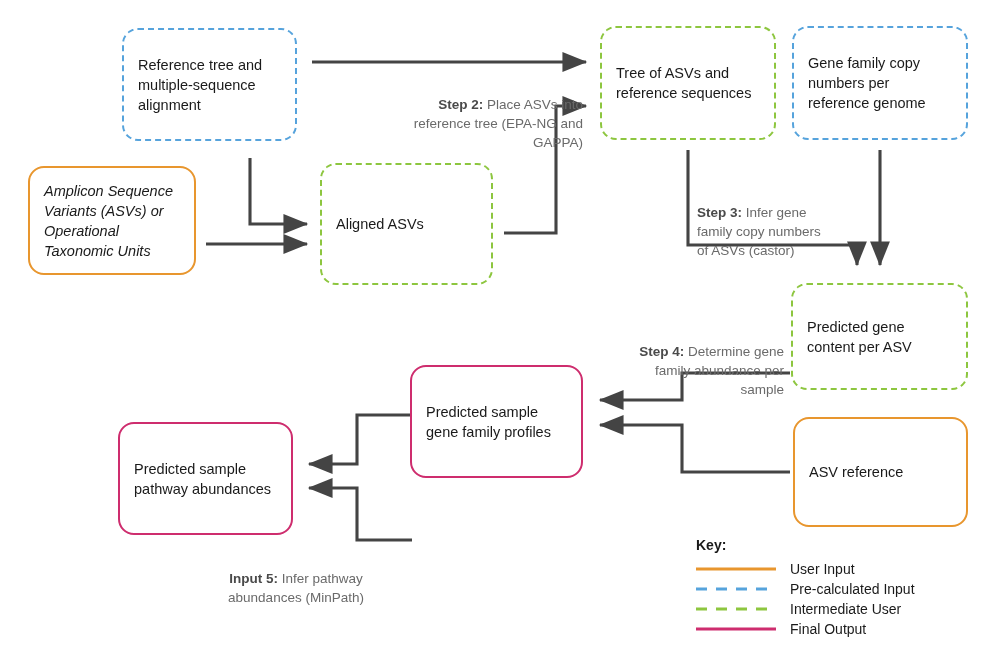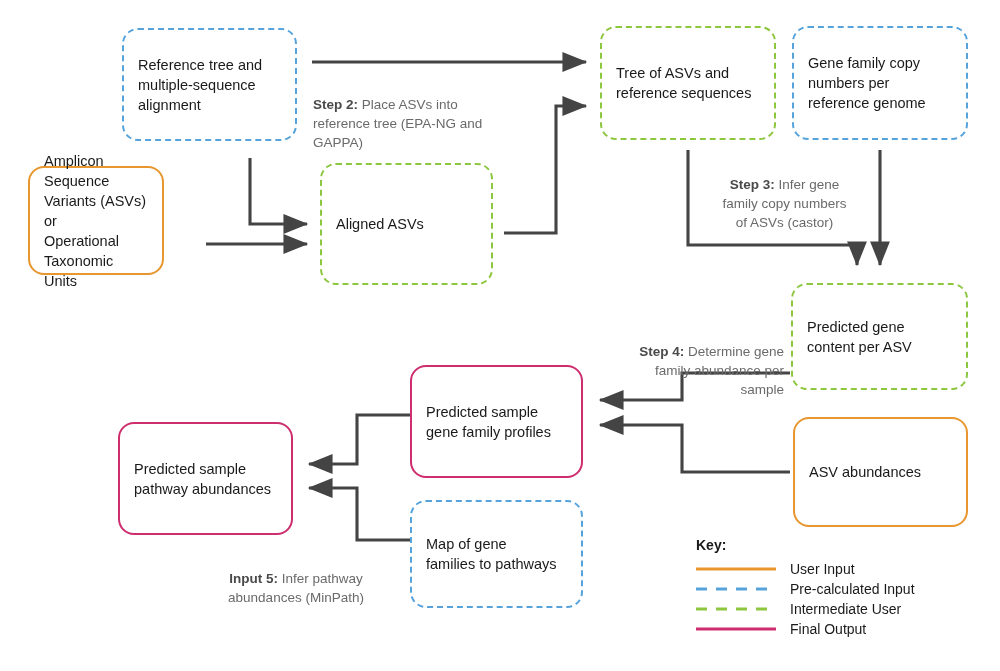--- a/index.html
+++ b/index.html
@@ -115,21 +115,21 @@
       <path d="M412,540 L357,540 L357,488 L309,488" marker-end="url(#arrowL)"></path>
     </g>
   </svg>
 
   <div class="node-box dashed-pre" style="left:122px; top:28px; width:175px; height:113px;">
     <div class="node-label">Reference tree and
 multiple-sequence
 alignment</div>
   </div>
 
-  <div class="node-box solid-user" style="left:28px; top:166px; width:136px; height:109px;">
+  <div class="node-box solid-user" style="left:28px; top:166px; width:168px; height:109px;font-style:italic;">
     <div class="node-label">Amplicon Sequence
 Variants (ASVs) or
 Operational
 Taxonomic Units</div>
   </div>
 
   <div class="node-box dashed-inter" style="left:320px; top:163px; width:173px; height:122px;">
     <div class="node-label center">Aligned ASVs</div>
   </div>
 
@@ -143,46 +143,42 @@
     <div class="node-label">Tree of ASVs and
 reference sequences</div>
   </div>
 
   <div class="node-box dashed-inter" style="left:791px; top:283px; width:177px; height:107px;">
     <div class="node-label">Predicted gene
 content per ASV</div>
   </div>
 
   <div class="node-box solid-user" style="left:793px; top:417px; width:175px; height:110px;">
-    <div class="node-label center">ASV abundances</div>
+    <div class="node-label center">ASV reference</div>
   </div>
 
   <div class="node-box solid-final" style="left:410px; top:365px; width:173px; height:113px;">
     <div class="node-label">Predicted sample
 gene family profiles</div>
   </div>
 
   <div class="node-box solid-final" style="left:118px; top:422px; width:175px; height:113px;">
     <div class="node-label">Predicted sample
 pathway abundances</div>
   </div>
 
-  <div class="node-box dashed-pre" style="left:410px; top:500px; width:173px; height:108px;">
-    <div class="node-label">Map of gene
-families to pathways</div>
-  </div>
-
-
-  <div class="step-text" style="left:313px; top:76px; width:270px;">
+
+
+  <div class="step-text" style="left:313px; top:76px; width:270px;text-align:right;">
     <b>Step 2:</b><span> Place ASVs into
 reference tree (EPA-NG and
 GAPPA)</span>
   </div>
 
-  <div class="step-text" style="left:697px; top:156px; width:175px;text-align:center;">
+  <div class="step-text" style="left:697px; top:184px; width:175px;">
     <b>Step 3:</b><span> Infer gene
 family copy numbers
 of ASVs (castor)</span>
   </div>
 
   <div class="step-text" style="left:604px; top:323px; width:180px;text-align:right;">
     <b>Step 4:</b><span> Determine gene
 family abundance per
 sample</span>
   </div>

